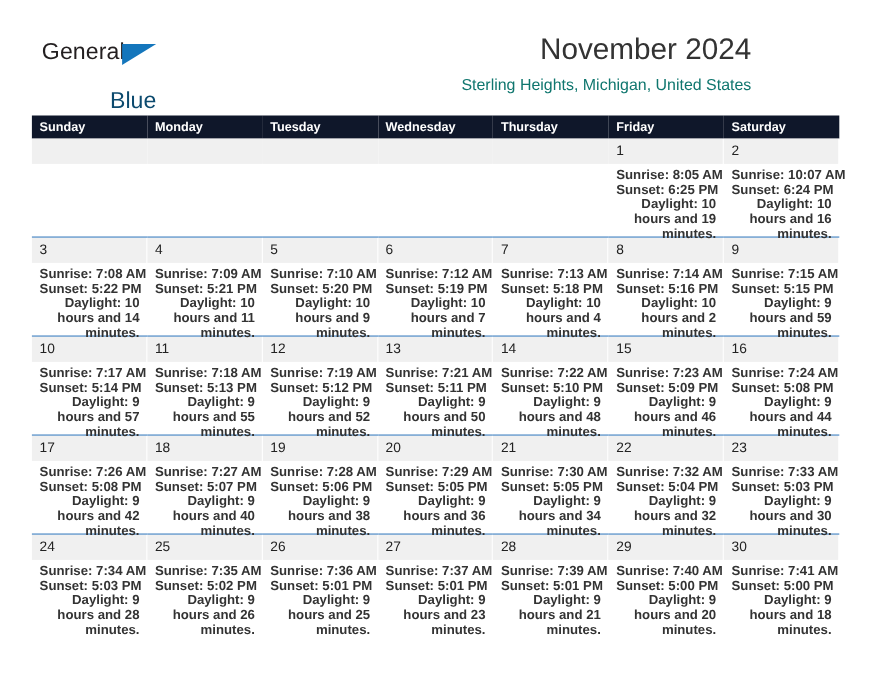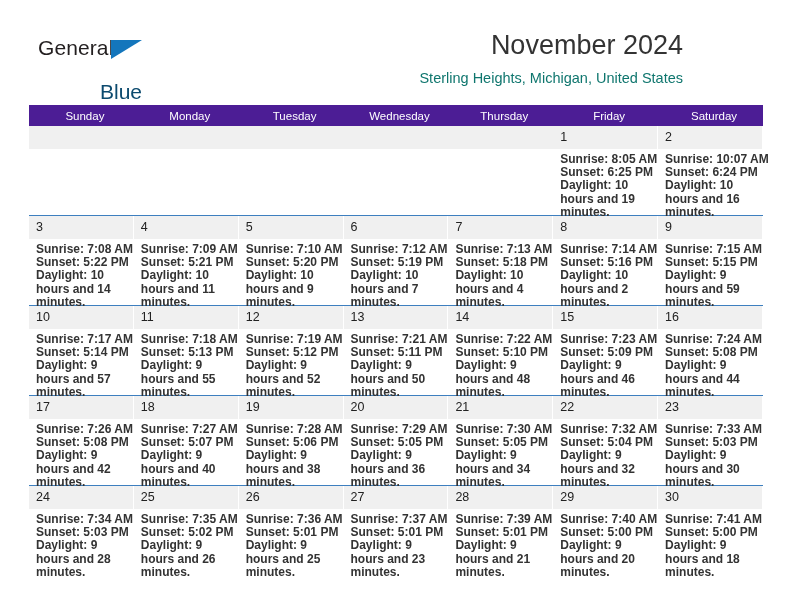--- a/index.html
+++ b/index.html
@@ -89,25 +89,25 @@
   
   .cal {
     position: absolute;
     left: 29px;
     top: 105px;
     width: 734px;
     border-collapse: collapse;
     table-layout: fixed;
   }
   .cal th {
-    background: #4c1d95;
+    background: #0f172a;
     color: #ffffff;
-    font-weight: normal;
+    font-weight: bold;
     font-size: 11.5px;
-    text-align: center;
+    text-align: left;
     padding: 4px 0 4px 7px;
     height: 13px;
     border: none;
   }
   .cal td {
     vertical-align: top;
     padding: 0;
     border: none;
     width: 104.85px;
     height: 84px;
@@ -146,20 +146,21 @@
     font-size: 12px;
     line-height: 13.2px;
     color: #333333;
     font-weight: bold;
   }
   .info div {
     white-space: nowrap;
   }
   .info .daylight {
     white-space: normal;
+    text-align: right;
   }
 </style>
 </head>
 <body>
 
 <div class="page">
 
   <div class="header">
 
     <div class="logo">

